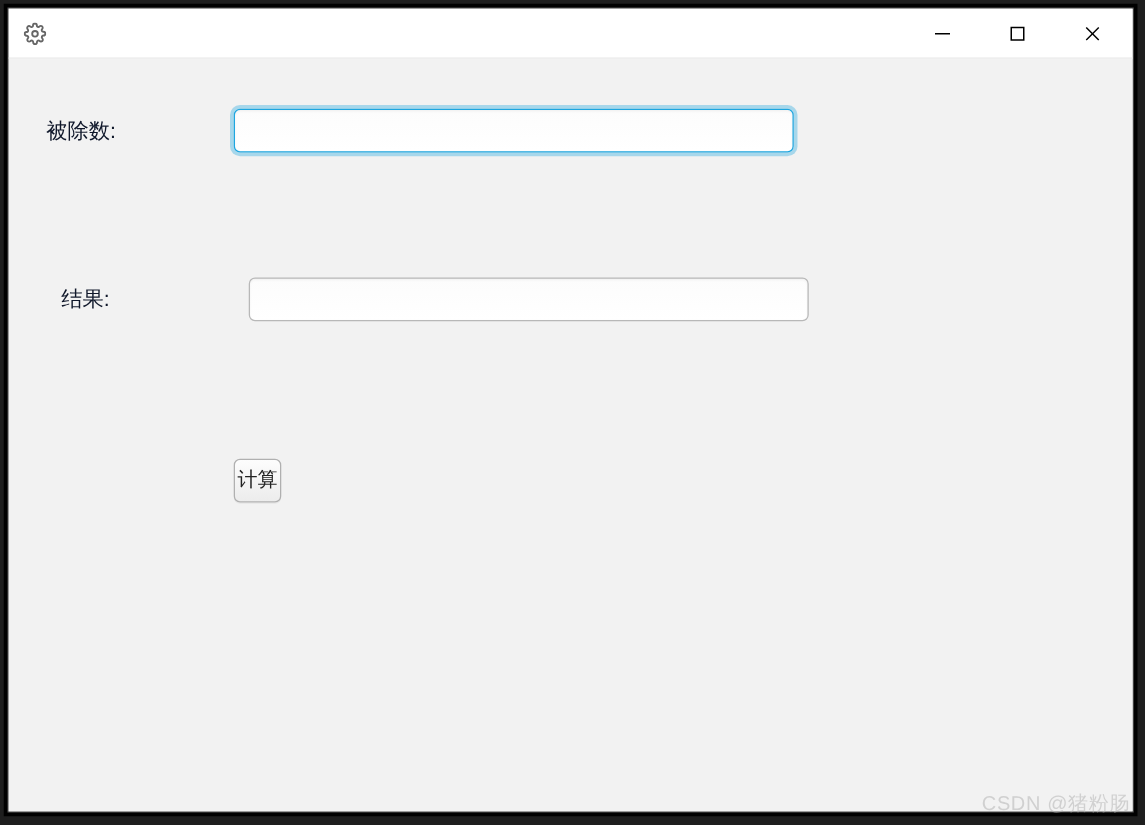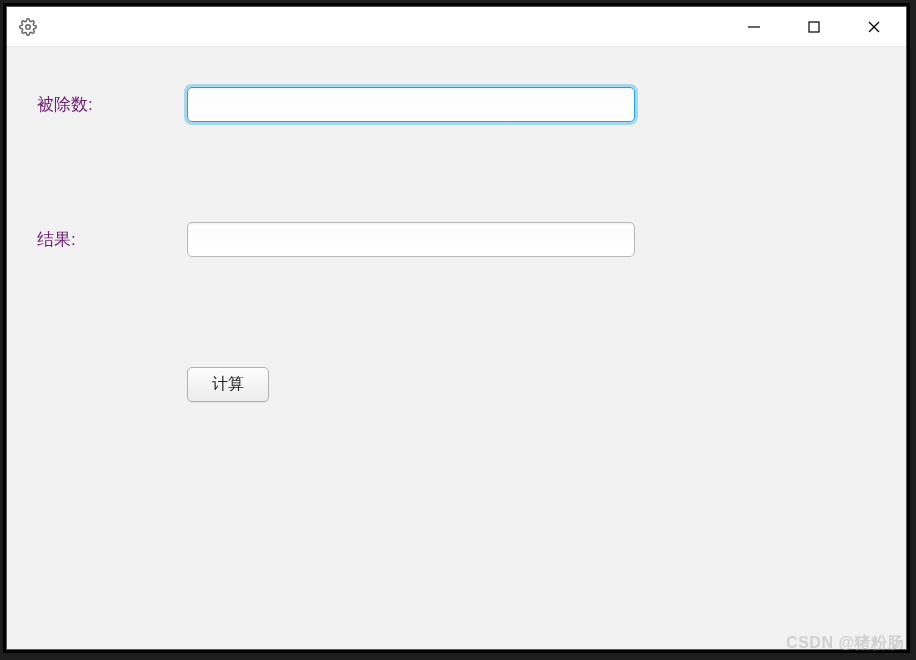--- a/index.html
+++ b/index.html
@@ -70,63 +70,63 @@
       height: calc(100% - 40px);
       padding: 40px 30px 30px 30px;
     }
     .form-row {
       display: flex;
       align-items: center;
       margin-bottom: 100px;
     }
     .form-row.last-input {
       margin-bottom: 110px;
+      margin-left: 12px;
     }
     .label {
       width: 150px;
       font-size: 17px;
-      color: #701a75;
+      color: #0f172a;
     }
     .text-input {
       width: 448px;
       height: 35px;
       border: 1px solid #b8b8b8;
       border-radius: 5px;
       background: linear-gradient(to bottom, #fcfcfc 0%, #ffffff 100%);
       padding: 0 8px;
       font-size: 15px;
       outline: none;
       box-shadow: inset 0 1px 2px rgba(0,0,0,0.05);
     }
     .text-input.focused {
       border: 1px solid #1ea6e0;
       box-shadow: 0 0 0 3px rgba(30,166,224,0.35), inset 0 1px 2px rgba(0,0,0,0.05);
     }
     .button-row {
       padding-left: 150px;
     }
     .calc-btn {
-      padding: 6px 24px;
+      padding: 6px 2px;
       font-size: 16px;
       color: #222;
       background: linear-gradient(to bottom, #fdfdfd 0%, #ececec 100%);
       border: 1px solid #b0b0b0;
       border-radius: 5px;
       cursor: pointer;
       box-shadow: 0 1px 0 rgba(0,0,0,0.05);
     }
     .watermark {
       position: absolute;
       right: 12px;
       bottom: 6px;
       font-size: 16px;
       color: rgba(180,180,180,0.55);
       letter-spacing: 0.5px;
       pointer-events: none;
-      font-weight: bold;
     }
   </style>
 </head>
 <body>
 
 <div class="outer-frame"></div>
 
 <div class="window">
 
   <div class="titlebar">

